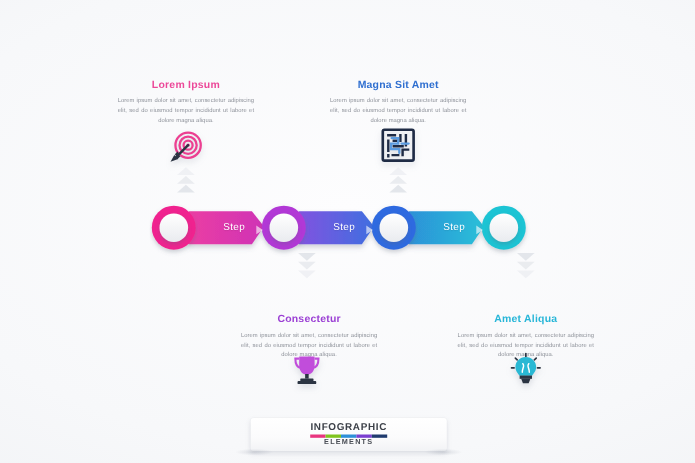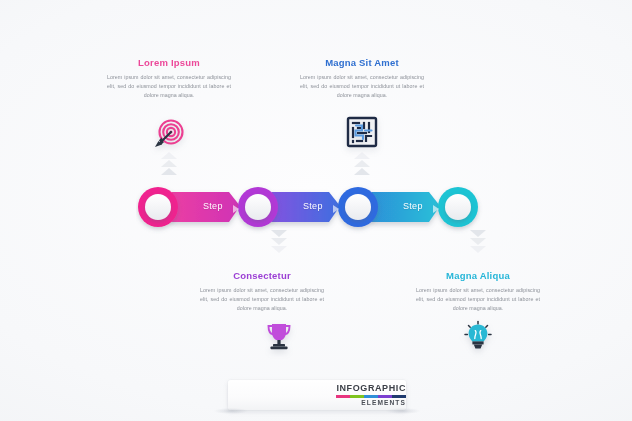--- a/index.html
+++ b/index.html
@@ -21,20 +21,21 @@
     background:
       radial-gradient(ellipse 130% 110% at 50% 45%, #fdfdfe 0%, #f7f8fa 48%, #eceef1 100%);
     overflow: hidden;
   }
 
   
   .block {
     position: absolute;
     width: 132px;
     text-align: center;
+    margin-top: 15px;
   }
   .block .title {
     font-size: 9.5px;
     font-weight: bold;
     letter-spacing: .2px;
     margin: 0 0 5px 0;
     line-height: 1.1;
   }
   .block .body {
     font-size: 5.3px;
@@ -42,21 +43,21 @@
     color: #8d9199;
     margin: 0;
     text-align: justify;
     text-align-last: center;
     padding: 0 4px;
     letter-spacing: .05px;
   }
 
   #blk-1 { left: 103px; top: 58px; }
   #blk-2 { left: 296px; top: 58px; }
-  #blk-3 { left: 196px; top: 271px; }
+  #blk-3 { left: 215px; top: 271px; }
   #blk-4 { left: 412px; top: 271px; }
 
   
   .icon-wrap {
     position: absolute;
     width: 44px;
     height: 44px;
     display: flex;
     align-items: center;
     justify-content: center;
@@ -137,21 +138,21 @@
     position: absolute;
     left: 228px;
     top: 380px;
     width: 178px;
     height: 30px;
     background: linear-gradient(180deg,#ffffff 0%, #fbfbfc 60%, #f2f3f5 100%);
     border-radius: 3px;
     box-shadow: 0 2px 5px rgba(90,100,120,.14), 0 0 0 1px rgba(0,0,0,.015);
     display: flex;
     flex-direction: column;
-    align-items: flex-end;
+    align-items: center;
     justify-content: center;
   }
   #banner .b-top {
     font-size: 9px;
     font-weight: bold;
     letter-spacing: .6px;
     color: #3d4149;
     line-height: 1;
   }
   #banner .b-bar {
@@ -192,21 +193,21 @@
     <div class="title" style="color: rgb(47, 111, 208);">Magna Sit Amet</div>
     <div class="body">Lorem ipsum dolor sit amet, consectetur adipiscing elit, sed do eiusmod tempor incididunt ut labore et dolore magna aliqua.</div>
   </div>
 
   <div class="block" id="blk-3">
     <div class="title" style="color: rgb(155, 63, 212);">Consectetur</div>
     <div class="body">Lorem ipsum dolor sit amet, consectetur adipiscing elit, sed do eiusmod tempor incididunt ut labore et dolore magna aliqua.</div>
   </div>
 
   <div class="block" id="blk-4">
-    <div class="title" style="color: rgb(39, 182, 216);">Magna Aliqua</div>
+    <div class="title" style="color: rgb(39, 182, 216);">Amet Aliqua</div>
     <div class="body">Lorem ipsum dolor sit amet, consectetur adipiscing elit, sed do eiusmod tempor incididunt ut labore et dolore magna aliqua.</div>
   </div>
 
   <div class="icon-wrap" id="icon-1">
     <svg width="42" height="42" viewBox="0 0 42 42">
       <g fill="none" stroke="#ec3f91" stroke-width="2.1">
         <circle cx="23" cy="19" r="11.5"></circle>
         <circle cx="23" cy="19" r="7.8"></circle>
         <circle cx="23" cy="19" r="4.1"></circle>
       </g>

